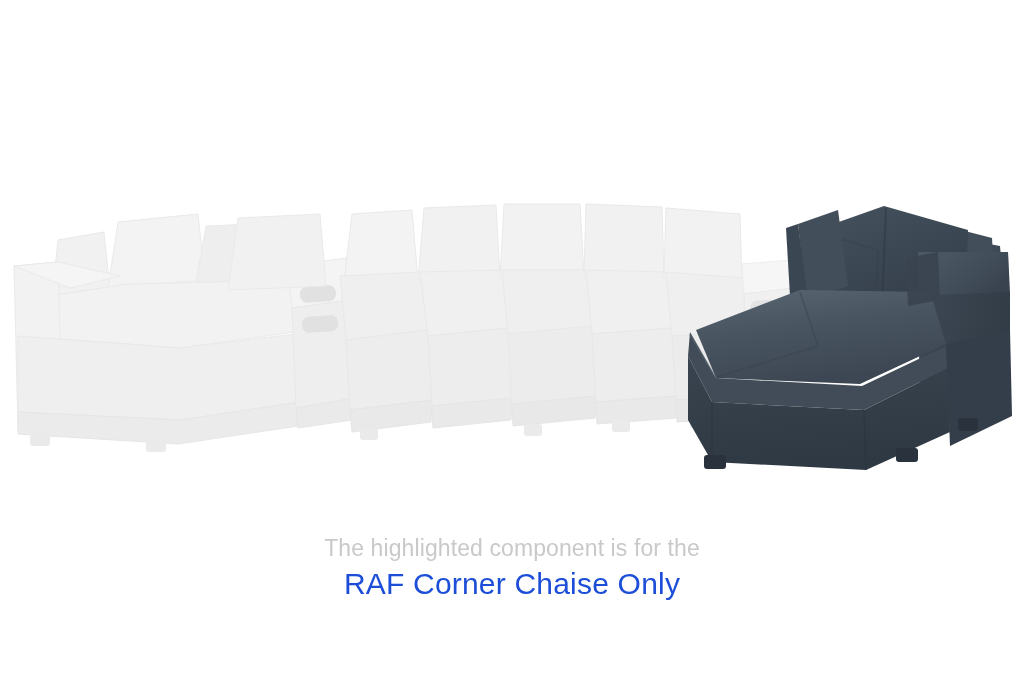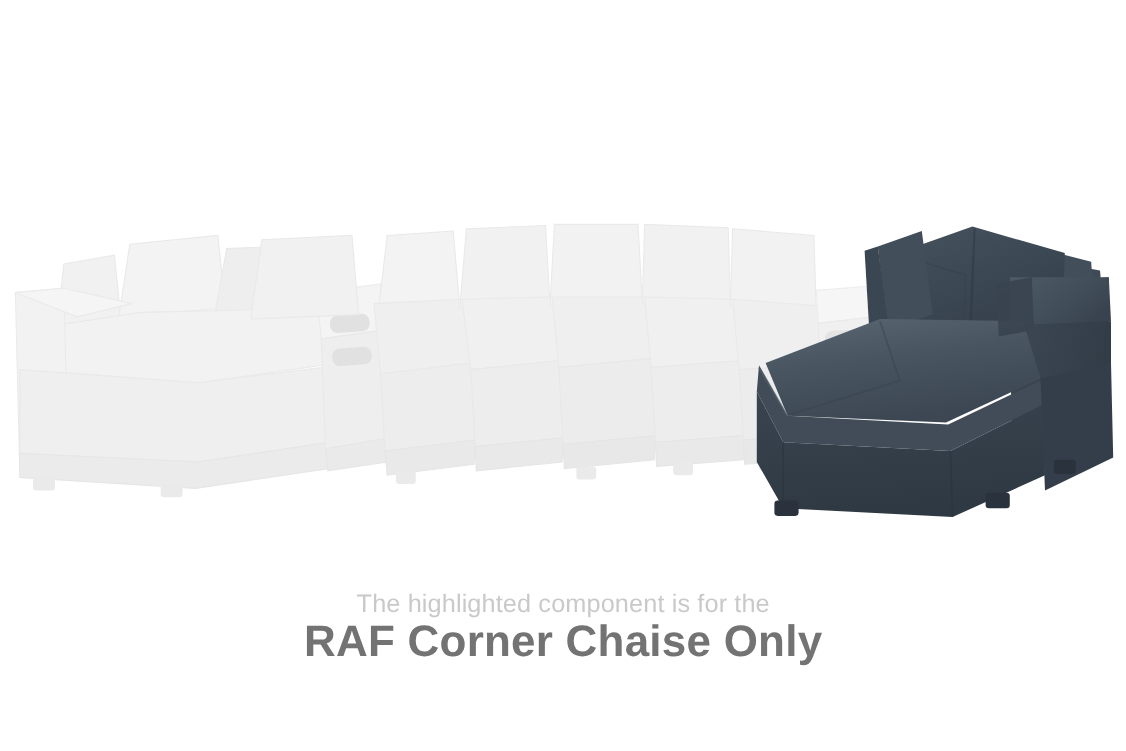--- a/index.html
+++ b/index.html
@@ -38,24 +38,24 @@
   }
   .caption-line-1 {
     font-size: 23px;
     line-height: 30px;
     color: #c9c9c9;
     font-weight: 400;
     letter-spacing: 0.1px;
     white-space: nowrap;
   }
   .caption-line-2 {
-    font-size: 40px;
+    font-size: 30px;
     line-height: 41px;
-    color: #737373;
-    font-weight: 700;
+    color: #1d4ed8;
+    font-weight: 400;
     letter-spacing: 0.2px;
     white-space: nowrap;
   }
   .caption-line-3 {
     font-size: 21px;
     line-height: 28px;
     color: #c9c9c9;
     font-weight: 400;
     letter-spacing: 0.1px;
     white-space: nowrap;

